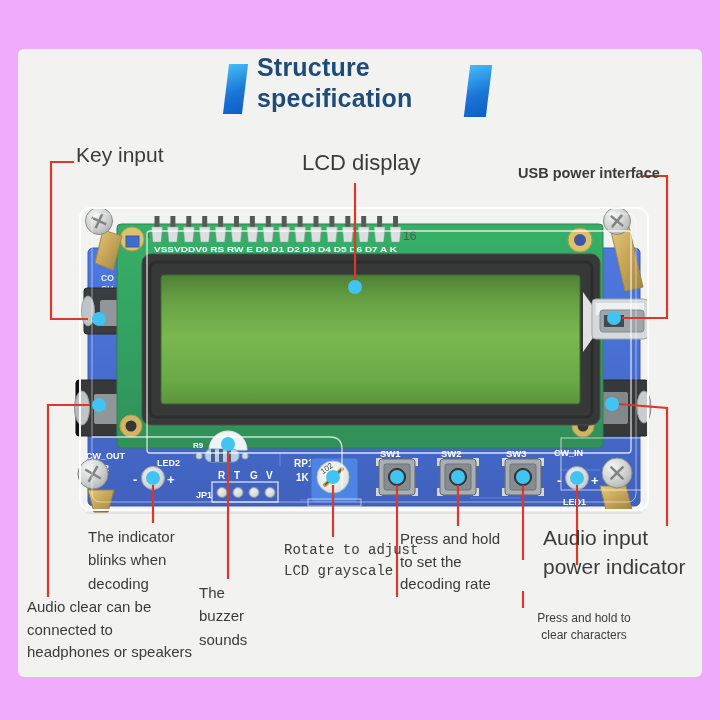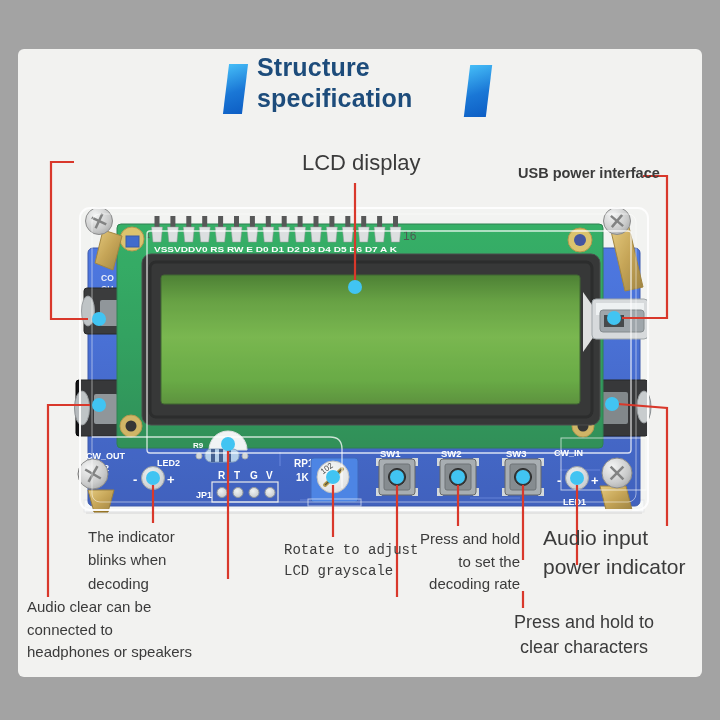--- a/index.html
+++ b/index.html
@@ -1,39 +1,39 @@
 <!DOCTYPE html>
 <html><head>
 <meta charset="utf-8">
 <style>
   html,body{margin:0;padding:0;background:#ffffff;}
-  .stage{position:relative;width:720px;height:720px;background:#a3a3a3;overflow:hidden;
+  .stage{position:relative;width:720px;height:720px;background:#f0abfc;overflow:hidden;
          font-family:"Liberation Sans",sans-serif;}
   .bg-panel{position:absolute;left:18px;top:49px;width:684px;height:628px;
             background:#f2f2f0;border-radius:6px;}
   
   .accent{position:absolute;width:19px;height:50px;transform:skewX(-7deg);
           background:linear-gradient(160deg,#45bdf7 0%,#1a77d6 55%,#0d5ec4 100%);}
   .accent-left{left:226px;top:64px;}
   .accent-right{left:467px;top:65px;width:22px;height:52px;}
   .title{position:absolute;left:257px;top:52px;font-size:25px;font-weight:600;
          color:#1d4c7b;line-height:1.24;white-space:pre-line;letter-spacing:.2px;}
   
   .co{position:absolute;color:#3b3b3b;white-space:pre-line;}
   .co-key  {left:76px; top:143px;font-size:21px;}
   .co-lcd  {left:302px;top:150px;font-size:22px;}
   .co-usb  {left:518px;top:165px;font-size:14.5px;font-weight:bold;}
   .co-ind  {left:88px; top:525px;width:130px;font-size:15px;line-height:1.55;}
   .co-aout {left:27px; top:596px;width:210px;font-size:15px;line-height:1.5;}
   .co-buzz {left:199px;top:581px;width:90px; font-size:15px;line-height:1.55;}
   .co-rot  {left:284px;top:540px;width:150px;font-size:14px;line-height:1.5;font-family:Liberation Mono, monospace;}
   .co-short{left:299px;top:599px;width:215px;font-size:15px;line-height:1.5;}
-  .co-rate {left:400px;top:528px;width:120px;font-size:15px;line-height:1.5;text-align:right;}
+  .co-rate {left:400px;top:528px;width:120px;font-size:15px;line-height:1.5;text-align:left;}
   .co-aip  {left:531px;top:524px;width:178px;font-size:21px;line-height:1.38;margin-left:12px;}
-  .co-clear{left:505px;top:610px;width:158px;font-size:18px;line-height:1.4;text-align:center;}
+  .co-clear{left:505px;top:610px;width:158px;font-size:12px;line-height:1.4;text-align:center;}
   .art{position:absolute;left:0;top:0;}
   svg text{font-family:"Liberation Sans",sans-serif;}
 </style>
 </head>
 <body>
 
 <div class="stage">
   <div class="bg-panel"></div>
 
   <div class="accent accent-left"></div>
@@ -352,28 +352,32 @@
       <circle cx="153" cy="478" r="7"></circle>
       <circle cx="228" cy="444" r="7"></circle>
       <circle cx="333" cy="477" r="7"></circle>
       <circle cx="397" cy="477" r="7"></circle>
       <circle cx="458" cy="477" r="7"></circle>
       <circle cx="523" cy="477" r="7"></circle>
       <circle cx="577" cy="478" r="7"></circle>
     </g>
   </svg>
 
+  <div class="co co-key">Key input</div>
   <div class="co co-lcd">LCD display</div>
   <div class="co co-usb">USB power interface</div>
   <div class="co co-ind">The indicator
 blinks when
 decoding</div>
   <div class="co co-aout">Audio clear can be
 connected to
 headphones or speakers</div>
+  <div class="co co-buzz">The
+buzzer
+sounds</div>
   <div class="co co-rot">Rotate to adjust
 LCD grayscale</div>
   <div class="co co-rate">Press and hold
 to set the
 decoding rate</div>
   <div class="co co-aip">Audio input
 power indicator</div>
   <div class="co co-clear">Press and hold to
 clear characters</div>
 </div>

